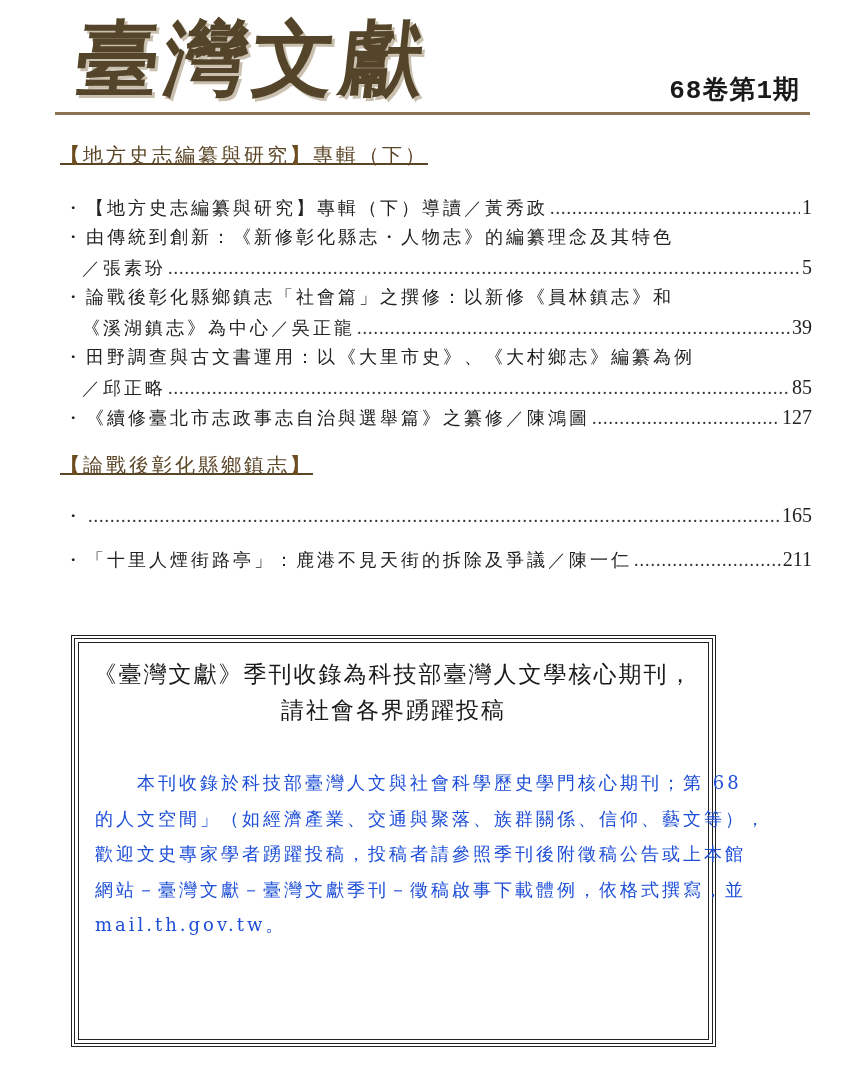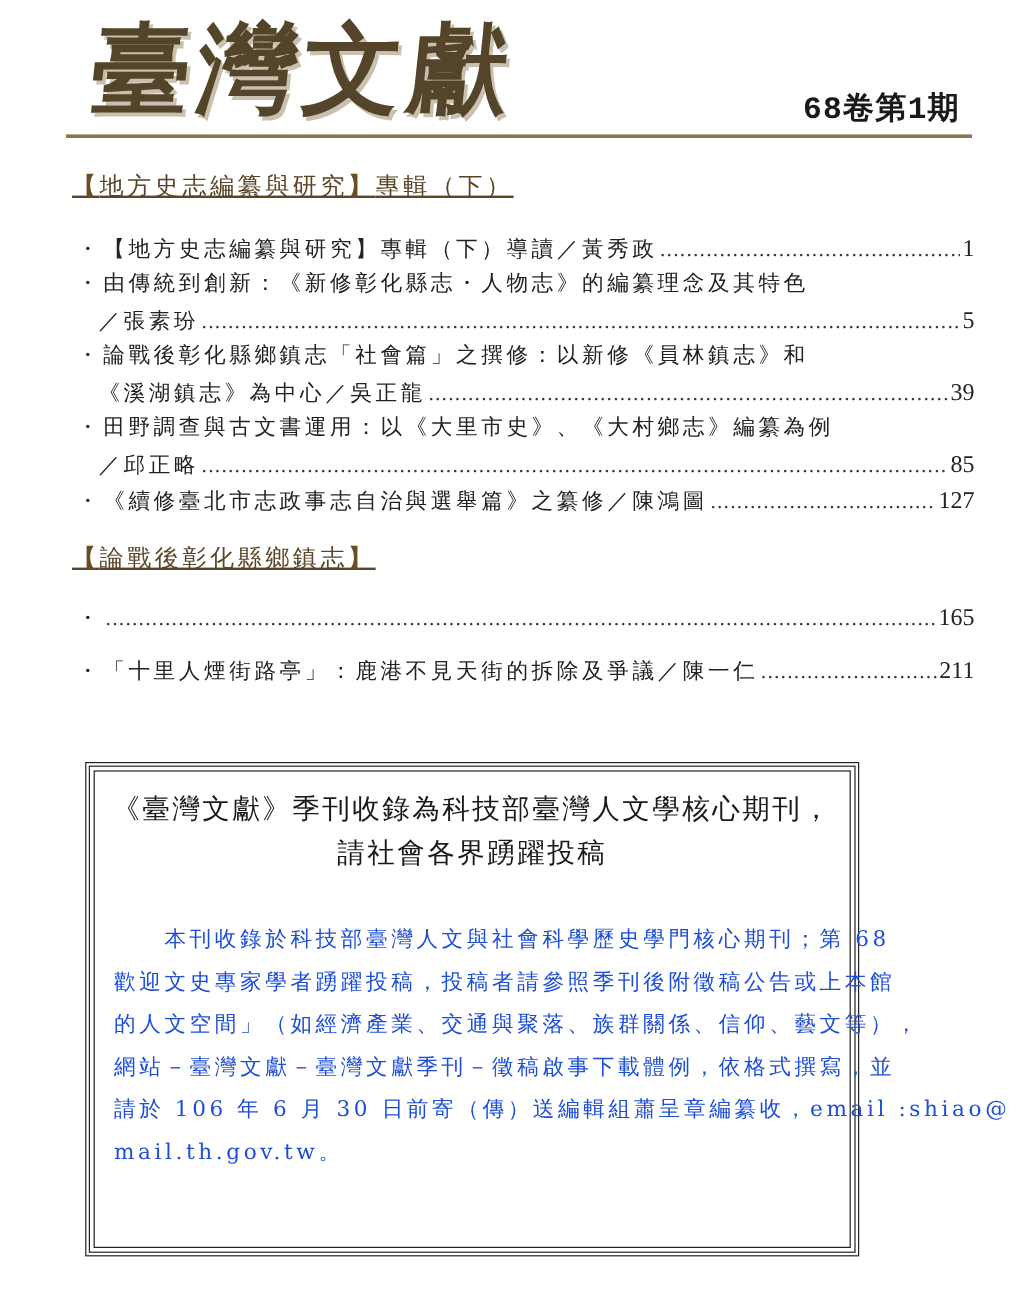--- a/index.html
+++ b/index.html
@@ -234,19 +234,18 @@
     <span class="page">211</span>
   </div>
 </div>
 
 <div class="notice">
   <div class="notice-inner"></div>
   <div class="notice-title" style="top:20px;">《臺灣文獻》季刊收錄為科技部臺灣人文學核心期刊，</div>
   <div class="notice-title" style="top:56px;">請社會各界踴躍投稿</div>
   <div class="notice-body">
     <span class="line">　　本刊收錄於科技部臺灣人文與社會科學歷史學門核心期刊；第 68</span>
+    <span class="line">的人文空間」（如經濟產業、交通與聚落、族群關係、信仰、藝文等），</span>
     <span class="line">歡迎文史專家學者踴躍投稿，投稿者請參照季刊後附徵稿公告或上本館</span>
-    <span class="line">的人文空間」（如經濟產業、交通與聚落、族群關係、信仰、藝文等），</span>
     <span class="line">網站－臺灣文獻－臺灣文獻季刊－徵稿啟事下載體例，依格式撰寫，並</span>
-    <span class="line">請於 106 年 6 月 30 日前寄（傳）送編輯組蕭呈章編纂收，email :shiao@</span>
     <span class="line">mail.th.gov.tw。</span>
   </div>
 </div>
 
 </body></html>

